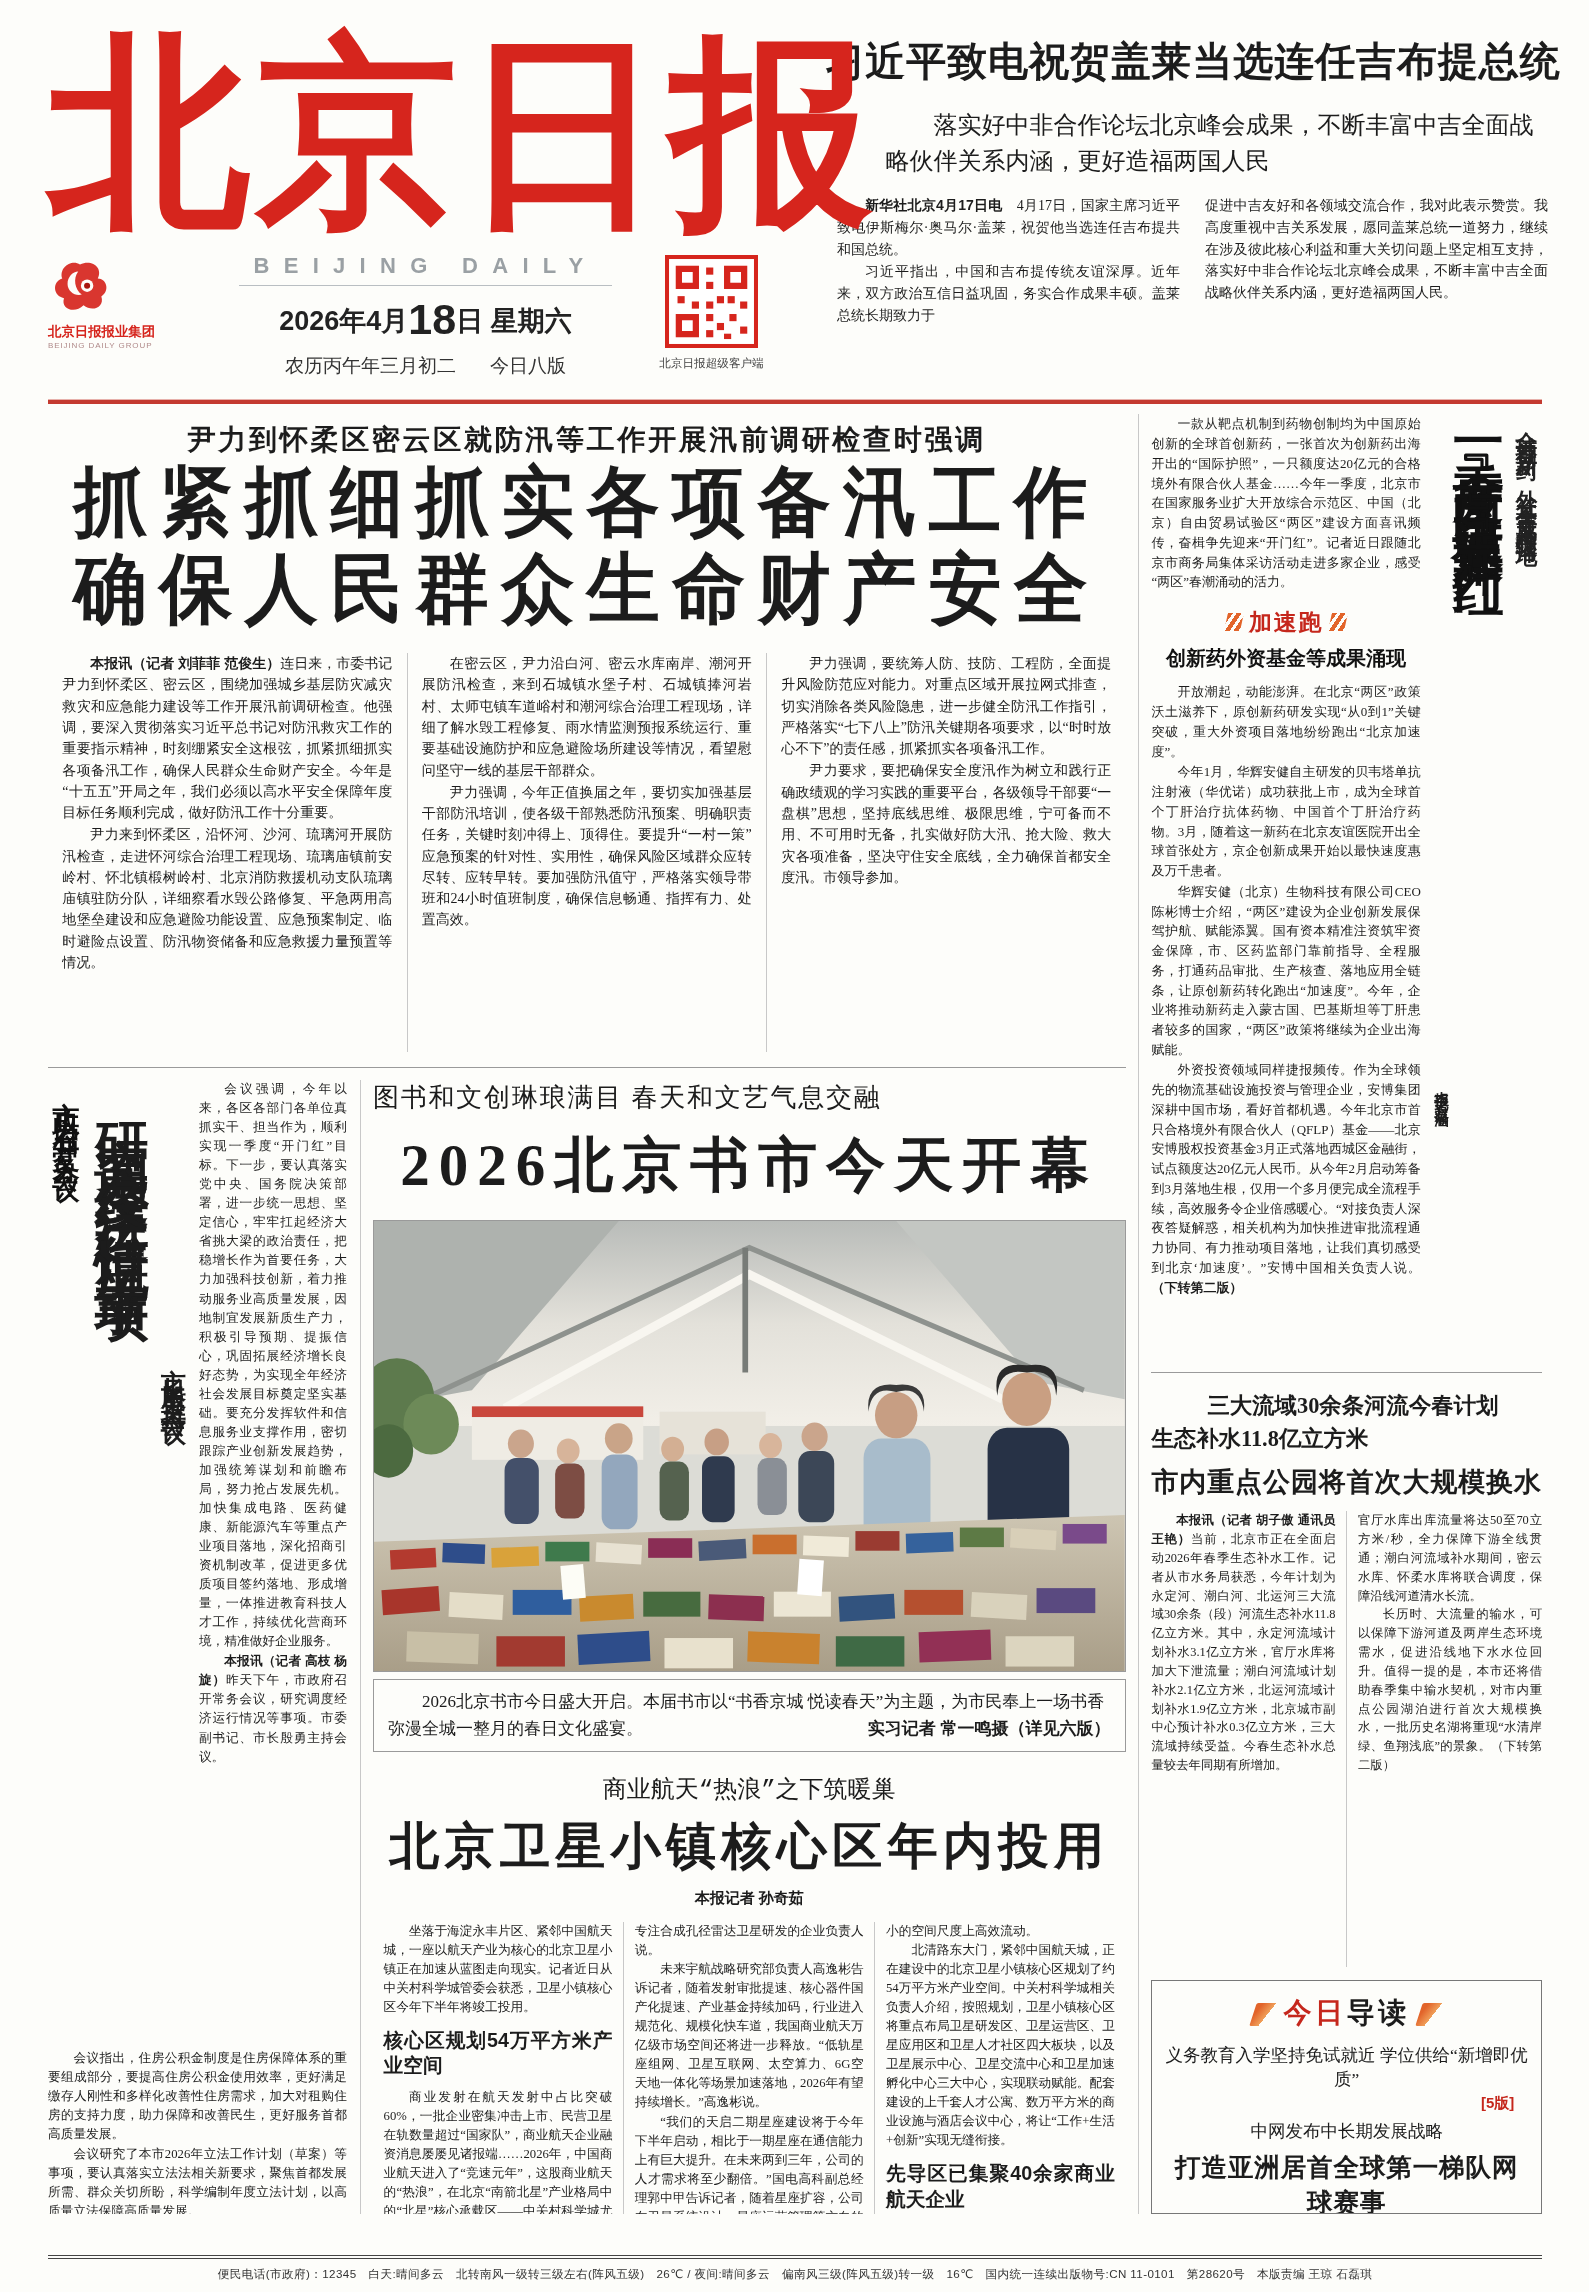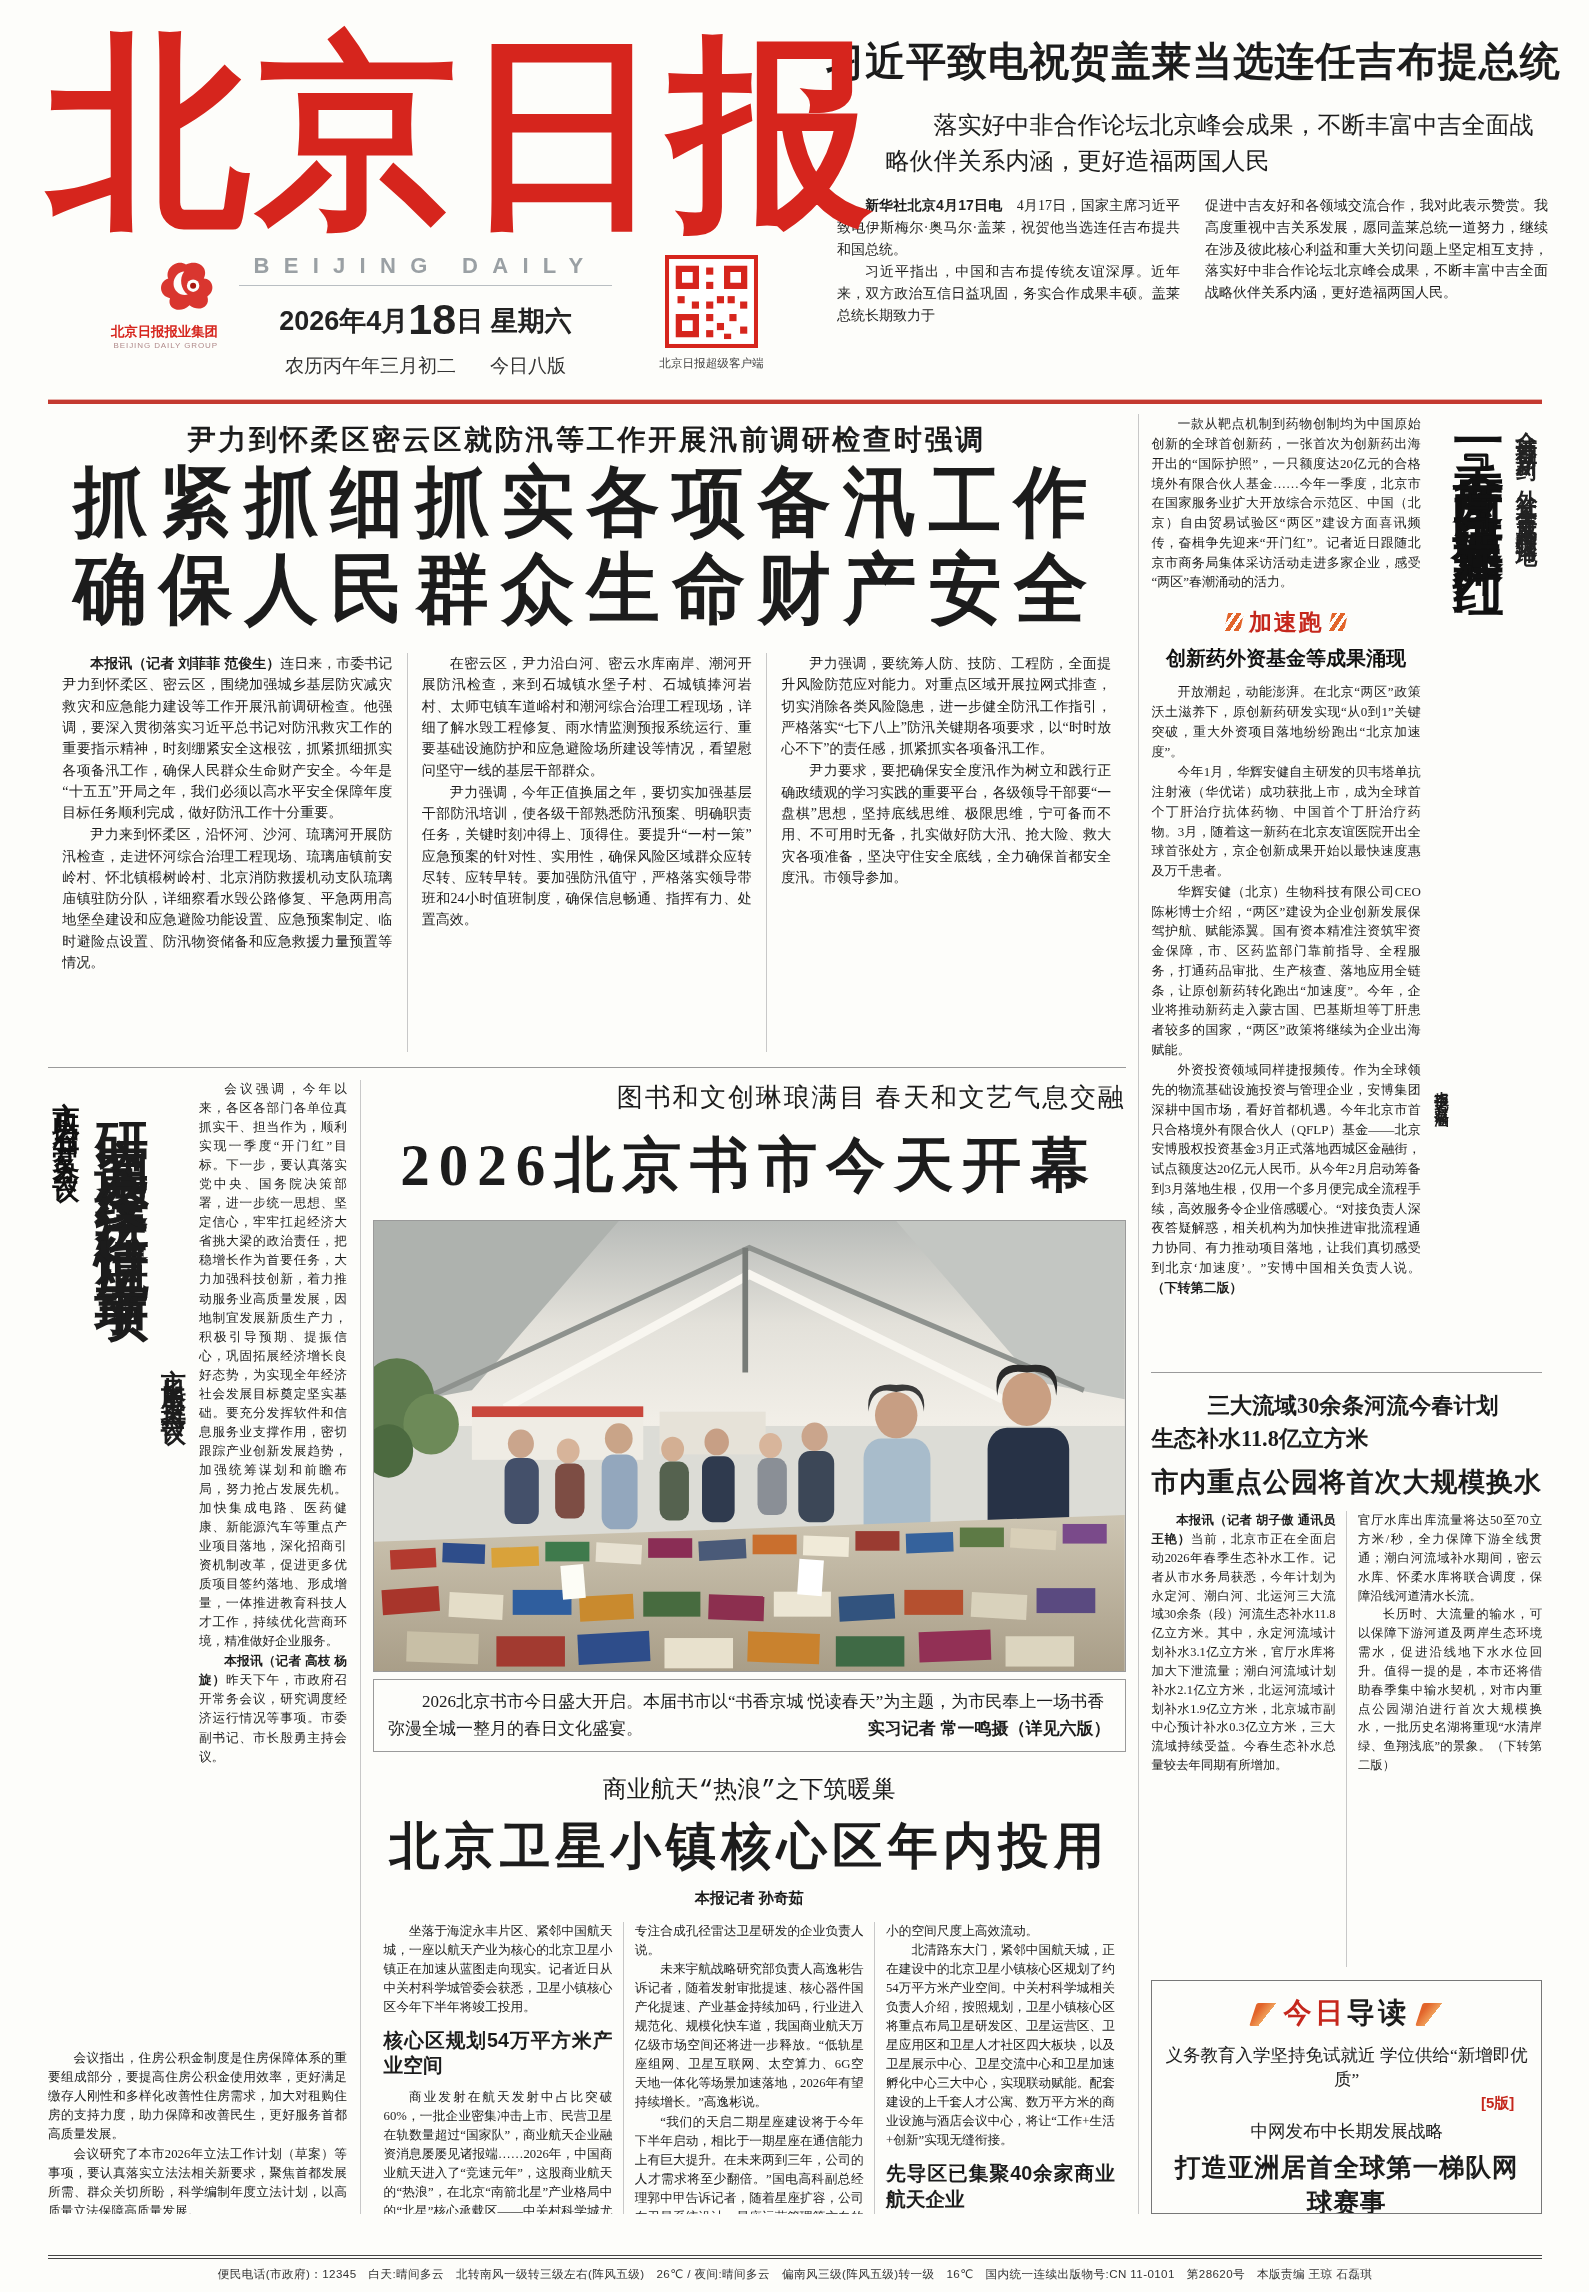--- a/index.html
+++ b/index.html
@@ -17,21 +17,21 @@
   }
   
   .mast-row{display:flex;height:374px}
   .mast-left{width:742px;display:flex;flex-direction:column}
   .mast-title{
     font-family:var(--serif);font-weight:700;color:var(--red);
     font-size:202px;line-height:1.12;letter-spacing:5.4px;text-align:center;
     transform:scaleY(1.02);white-space:nowrap;
   }
   .mast-info{display:flex;align-items:stretch;margin-top:5.4px}
-  .brand{width:170px;display:flex;flex-direction:column;align-items:flex-end;justify-content:flex-start;padding-top:5.4px}
+  .brand{width:170px;display:flex;flex-direction:column;align-items:flex-start;justify-content:flex-start;padding-top:5.4px}
   .brand-name{color:var(--red);font-family:var(--sans);font-weight:700;font-size:13.4px;margin-top:3.6px;white-space:nowrap}
   .brand-sub{color:#b08a8a;font-family:var(--sans);font-size:8px;letter-spacing:0.9px}
   .dateblock{flex:1;text-align:center;padding:0 5.4px}
   .bd-en{color:#9aa0a4;font-family:var(--sans);font-size:22px;letter-spacing:14.3px;font-weight:700}
   .bd-hr{border-bottom:1.8px solid #b9bec2;margin:5.4px 16px 9px}
   .bd-date{font-family:var(--sans);font-weight:700;font-size:27px;color:#222}
   .bd-date .day{font-size:43px;vertical-align:-3.6px}
   .bd-lunar{font-family:var(--serif);font-size:19px;margin-top:9px;color:#333}
   .bd-lunar .pages{margin-left:34px}
   .qrblock{width:157px;text-align:center;padding-top:1.8px}
@@ -65,21 +65,21 @@
   .gov{width:299px;display:flex;flex-direction:column;overflow:hidden}
   .gov-top{display:flex;height:960px;overflow:hidden}
   .v{writing-mode:vertical-rl}
   .gov-kicker{font-family:var(--sans);font-weight:700;font-size:27px;letter-spacing:9px;height:573px;color:#111}
   .gov-headline{font-family:var(--serif);font-weight:700;font-size:54px;letter-spacing:14.3px;line-height:1.05;height:949px;margin:0 7.2px 0 9px}
   .gov-presider{font-family:var(--serif);font-weight:700;font-size:25px;letter-spacing:7.2px;height:502px;margin-top:269px}
   .gov-body{flex:1;font-size:12.7px;line-height:1.5;text-align:justify;overflow:hidden;padding-left:9px}
   .gov-bottom{font-size:12.7px;line-height:1.5;text-align:justify;overflow:hidden;margin-top:9px;flex:1}
   
   .center{flex:1;display:flex;flex-direction:column;overflow:hidden}
-  .bf-kicker{text-align:right;font-family:var(--serif);font-size:26px;letter-spacing:1.8px}
+  .bf-kicker{text-align:left;font-family:var(--serif);font-size:26px;letter-spacing:1.8px}
   .bf-headline{text-align:center;font-family:var(--serif);font-weight:700;font-size:59px;letter-spacing:9px;margin:10.7px 0 14.3px;white-space:nowrap}
   .bf-photo{height:452px;border:0.9px solid #9a9a9a;overflow:hidden;background:#dcdcd6}
   .bf-photo svg{display:block;width:100%;height:100%}
   .bf-caption{border:0.9px solid #9a9a9a;margin-top:7.2px;padding:9px 14px;font-family:var(--serif);font-size:17px;line-height:1.55}
   .bf-caption .cap-text{text-indent:2em}
   .credit{font-family:var(--sans);font-weight:700;float:right}
   .sat{margin-top:21.5px;flex:1;overflow:hidden}
   .sat-kicker{text-align:center;font-family:Liberation Mono, monospace;font-size:24px}
   .sat-headline{text-align:center;font-family:var(--sans);font-weight:700;font-size:50px;letter-spacing:5.4px;margin:7.2px 0 9px;white-space:nowrap}
   .sat-byline{text-align:center;font-family:var(--sans);font-weight:700;font-size:15px;margin-bottom:14.3px}

